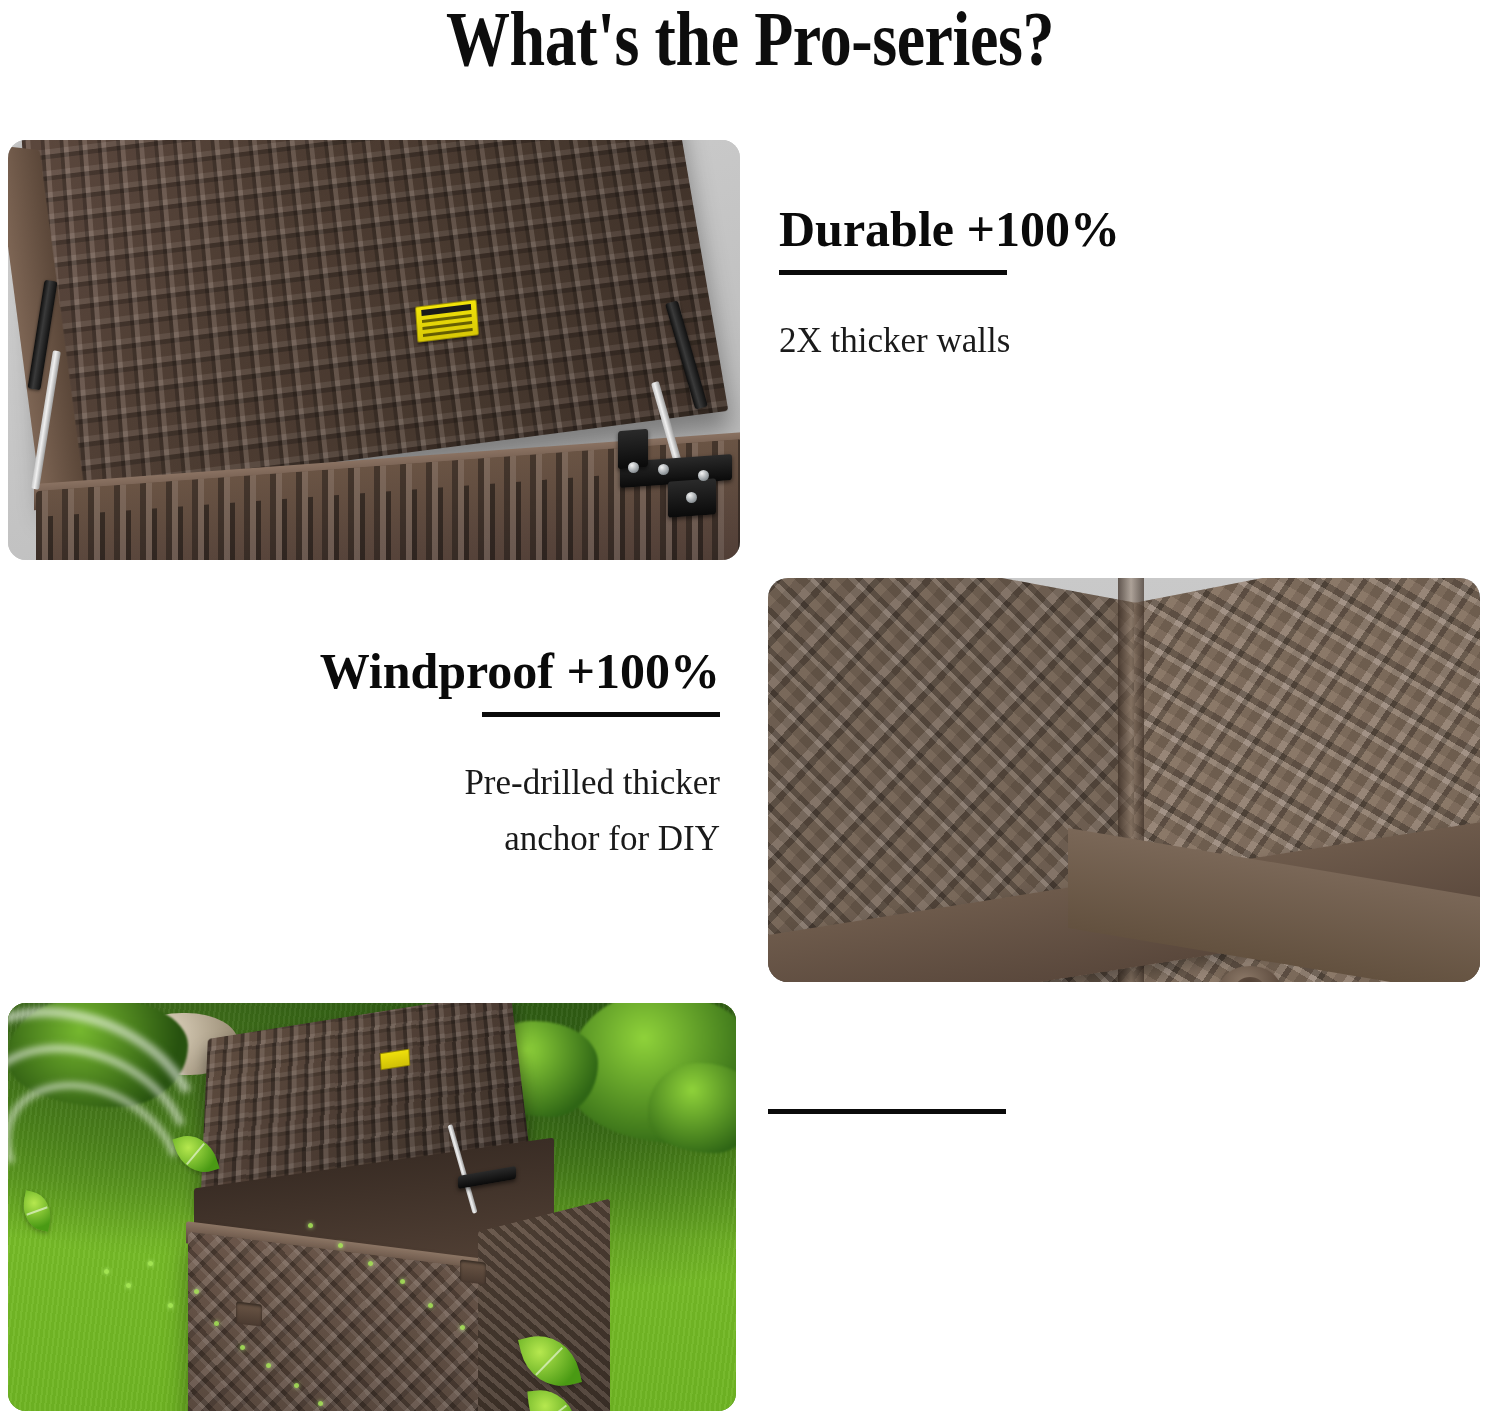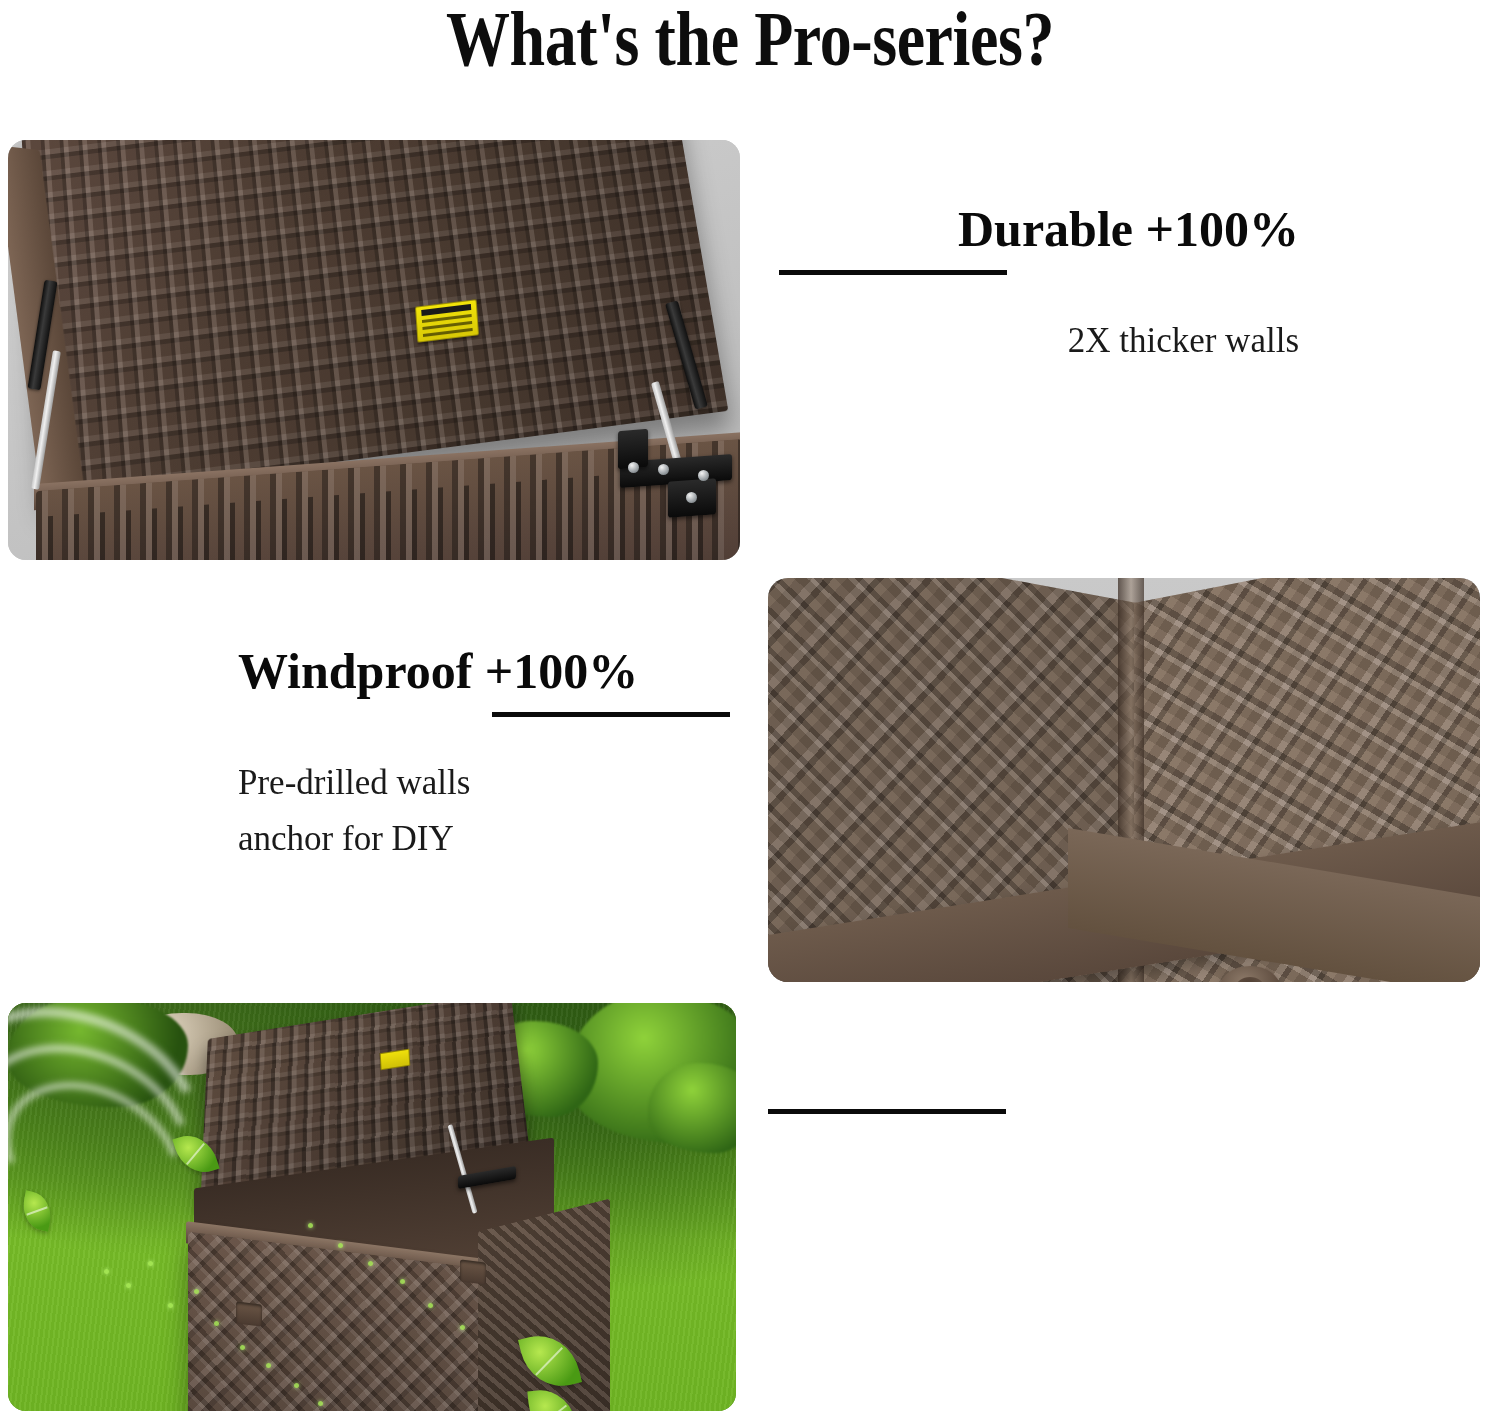--- a/index.html
+++ b/index.html
@@ -20,40 +20,40 @@
     font-size: 78px;
     letter-spacing: -0.5px;
     color: #0d0d0d;
     transform: scaleX(0.82);
     transform-origin: center top;
     white-space: nowrap;
     line-height: 1.15;
   }
 
   
-  .txtblock { position: absolute; text-align: right; }
+  .txtblock { position: absolute; }
   .headline {
     font-family: "Liberation Serif","DejaVu Serif",serif;
     font-weight: bold;
     font-size: 50px;
     color: #0a0a0a;
     line-height: 1.05;
     white-space: nowrap;
   }
   .rule { height: 5px; background: #0a0a0a; margin-top: 14px; }
   .body {
     font-family: "Liberation Serif","DejaVu Serif",serif;
     font-size: 35px;
     color: #1a1a1a;
     line-height: 1.62;
     margin-top: 38px;
   }
   .blk-durable { left: 779px; top: 203px; width: 520px; }
   .blk-durable .rule { width: 228px; }
-  .blk-wind { left: 238px; top: 645px; width: 492px; text-align: left; }
+  .blk-wind { left: 228px; top: 645px; width: 492px; text-align: right; }
   .blk-wind .rule { width: 238px; margin-left: auto; }
   .blk-odor  { left: 768px; top: 1095px; width: 520px; }
   .blk-odor .rule { width: 238px; }
 
   
   .panel { position: absolute; overflow: hidden; }
 
   #panel-lid   { left: 8px;   top: 140px;  width: 732px; height: 420px; border-radius: 18px; background: #c4c4c4; }
   #panel-weave { left: 768px; top: 578px;  width: 712px; height: 404px; border-radius: 20px; background: #bdbdbd; }
   #panel-grass { left: 8px;   top: 1003px; width: 728px; height: 408px; border-radius: 18px; background: #4f8a1c; }
@@ -318,21 +318,21 @@
     <div class="rule"></div>
     <div class="body">
       <div>2X thicker walls</div>
     </div>
   </div>
 
   <div class="txtblock blk-wind">
     <div class="headline">Windproof +100%</div>
     <div class="rule"></div>
     <div class="body">
-      <div>Pre-drilled walls</div>
+      <div>Pre-drilled thicker</div>
       <div>anchor for DIY</div>
     </div>
   </div>
 
   <div class="panel" id="panel-weave">
     <div class="floor"></div>
     <div class="face face-left"></div>
     <div class="face face-right"></div>
     <div class="corner-edge"></div>
     <div class="base-lip"></div>

